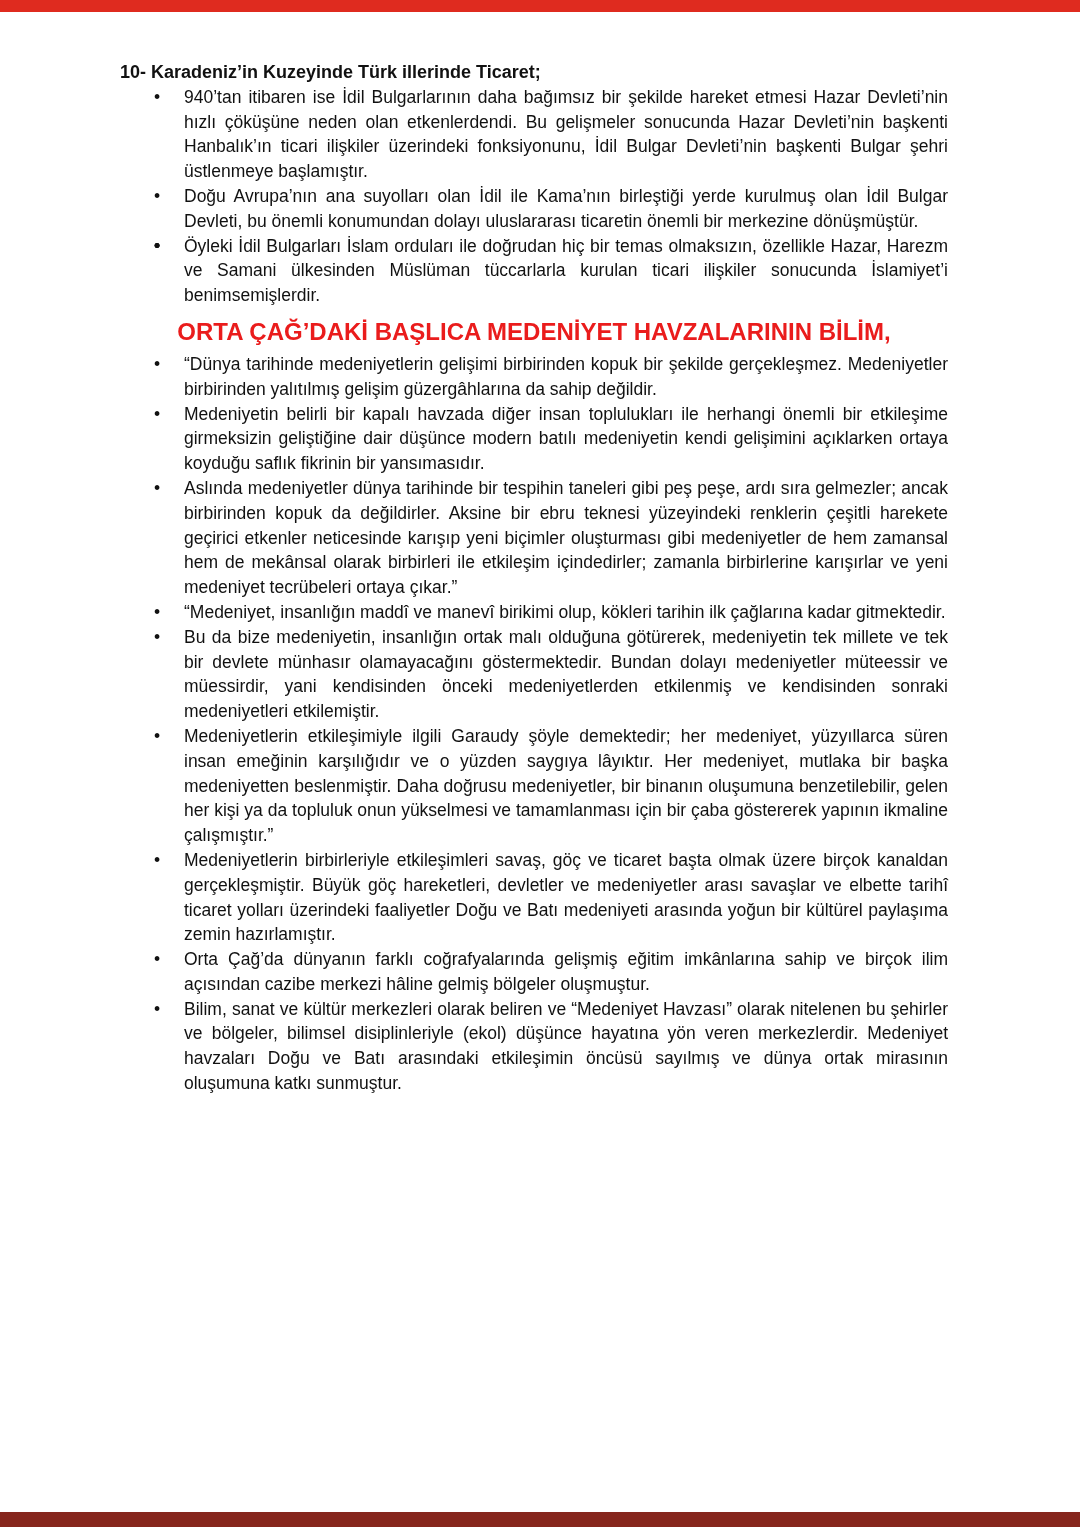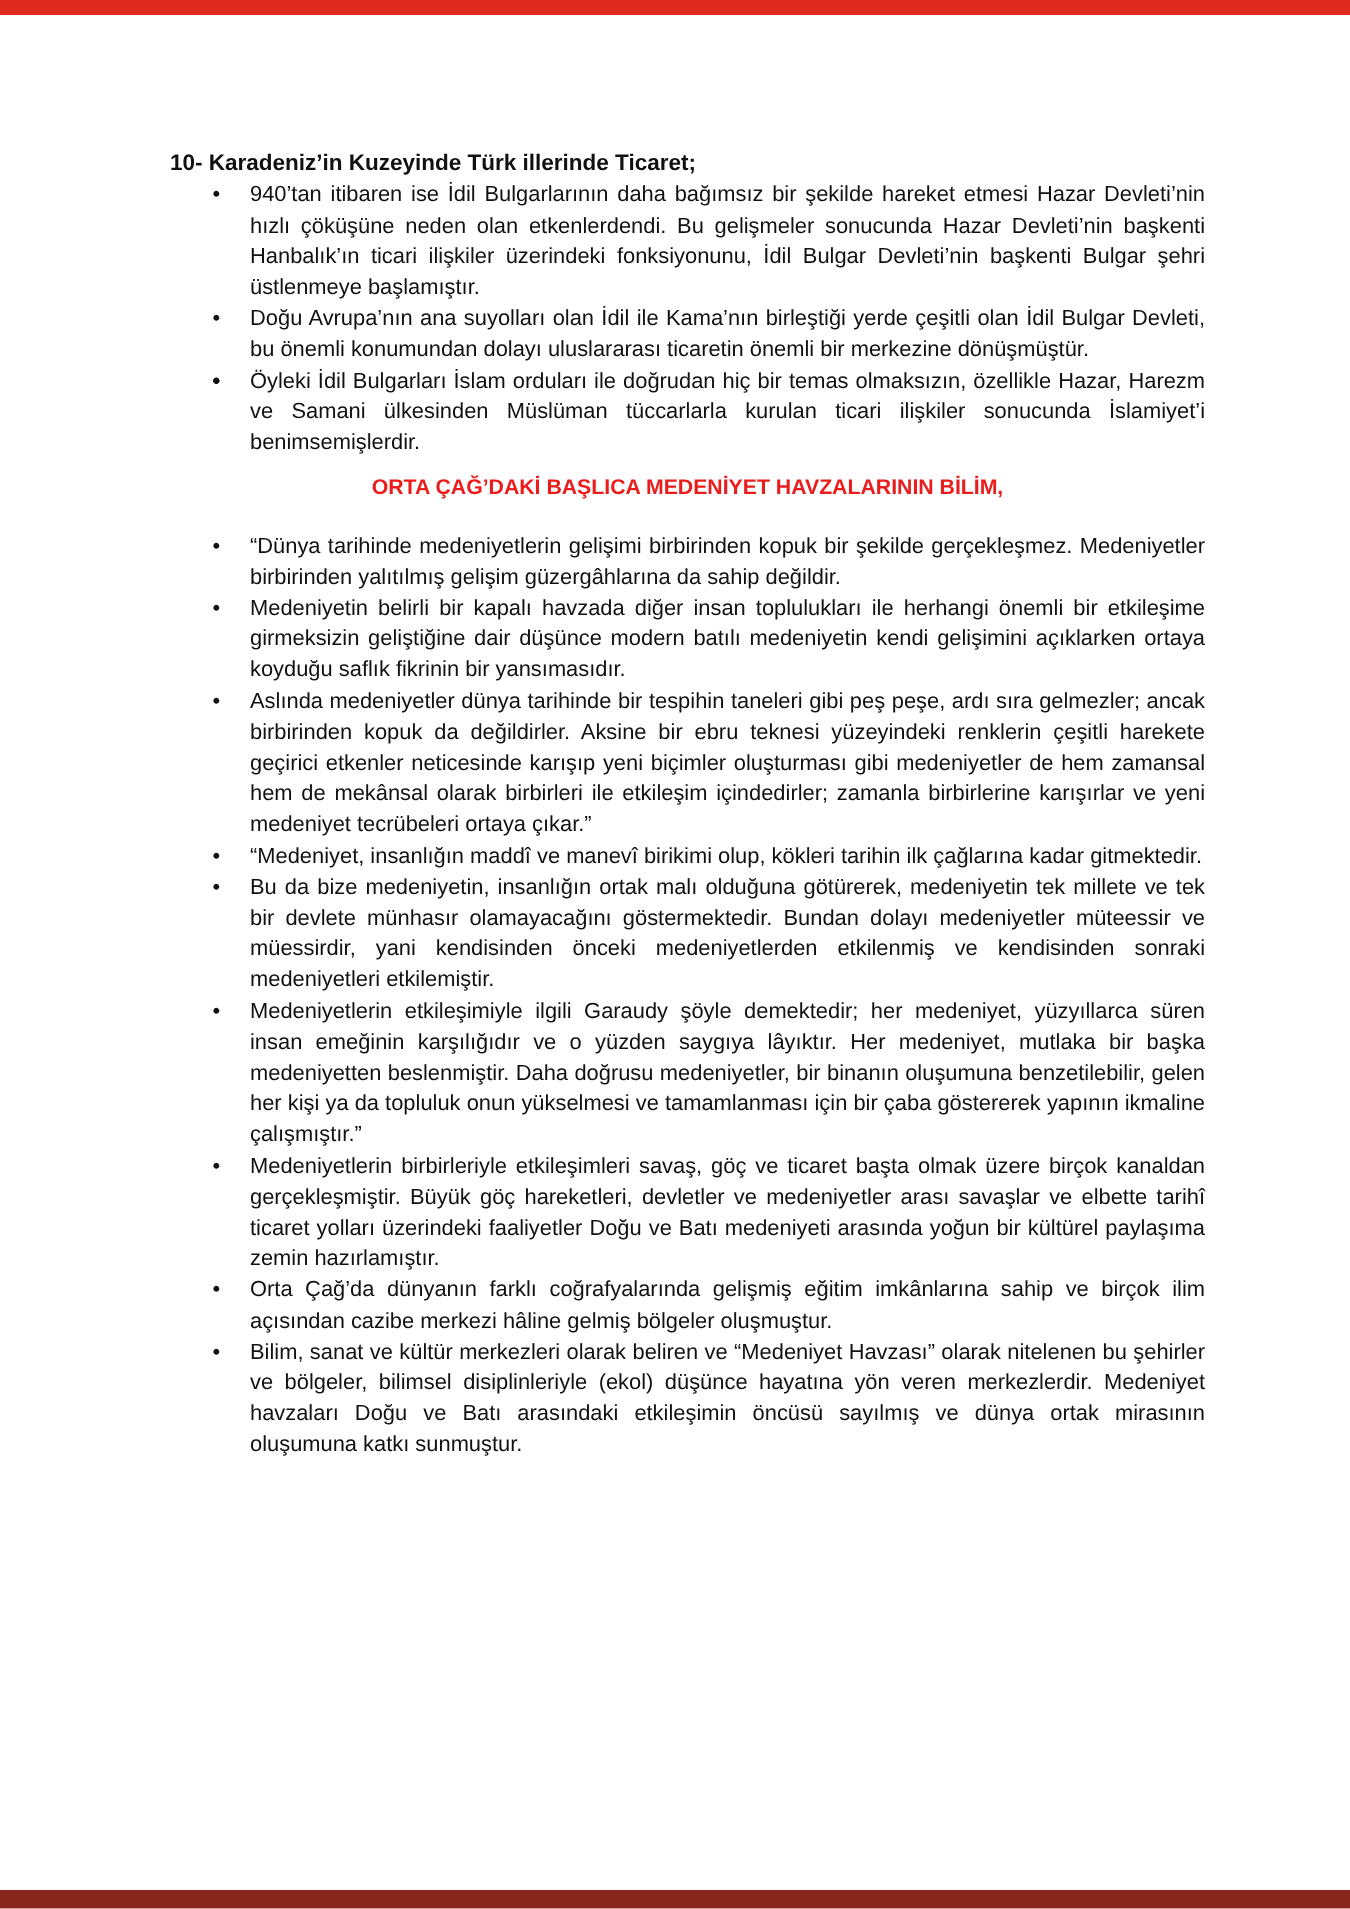--- a/index.html
+++ b/index.html
@@ -9,24 +9,24 @@
     background:#ffffff;
     overflow:hidden;
     font-family:"Liberation Sans","DejaVu Sans",sans-serif;
     color:#111111;
   }
   .band{position:absolute;left:0;width:1080px;}
   .band-top{top:0;height:12px;}
   .band-bottom{bottom:0;height:15px;}
   .content{
     position:absolute;
-    left:136px;
+    left:120px;
     width:828px;
     top:0;
-    padding-top:118px;
+    padding-top:60px;
     font-size:17.5px;
     line-height:24.8px;
   }
   .sec1-heading{
     margin:0;
     font-size:18px;
     font-weight:bold;
     line-height:24.8px;
     color:#111111;
   }
@@ -40,42 +40,42 @@
     padding-left:64px;
     text-align:justify;
   }
   ul.bullets li .dot{
     position:absolute;
     left:34px;
     top:0;
     font-size:17.5px;
   }
   .sec2-heading{
-    margin:9px 0 19px 0;
+    margin:9px 0 5px 0;
     text-align:center;
-    font-size:17px;
+    font-size:24px;
     font-weight:bold;
     line-height:30px;
   }
   .sec2-heading .hl{display:block;}
 </style>
 </head>
 <body>
 
 <div class="page">
 
   <div class="band band-top" style="background-color: rgb(223, 43, 31);"></div>
 
   <div class="content">
 
     <h1 class="sec1-heading">10- Karadeniz’in Kuzeyinde Türk illerinde Ticaret;</h1>
 
     <ul class="bullets">
       <li><span class="dot">•</span><span>940’tan itibaren ise İdil Bulgarlarının daha bağımsız bir şekilde hareket etmesi Hazar Devleti’nin hızlı çöküşüne neden olan etkenlerdendi. Bu gelişmeler sonucunda Hazar Devleti’nin başkenti Hanbalık’ın ticari ilişkiler üzerindeki fonksiyonunu, İdil Bulgar Devleti’nin başkenti Bulgar şehri üstlenmeye başlamıştır.</span></li>
-      <li><span class="dot">•</span><span>Doğu Avrupa’nın ana suyolları olan İdil ile Kama’nın birleştiği yerde çeşitli olan İdil Bulgar Devleti, bu önemli konumundan dolayı uluslararası ticaretin önemli bir merkezine dönüşmüştür.</span></li>
+      <li><span class="dot">•</span><span>Doğu Avrupa’nın ana suyolları olan İdil ile Kama’nın birleştiği yerde kurulmuş olan İdil Bulgar Devleti, bu önemli konumundan dolayı uluslararası ticaretin önemli bir merkezine dönüşmüştür.</span></li>
       <li><span class="dot">•</span></li>
       <li><span class="dot">•</span></li>
       <li><span class="dot">•</span></li>
       <li><span class="dot">•</span><span>Öyleki İdil Bulgarları İslam orduları ile doğrudan hiç bir temas olmaksızın, özellikle Hazar, Harezm ve Samani ülkesinden Müslüman tüccarlarla kurulan ticari ilişkiler sonucunda İslamiyet’i benimsemişlerdir.</span></li>
     </ul>
 
     <h2 class="sec2-heading" style="color: rgb(234, 28, 28);">
       <span class="hl">ORTA ÇAĞ’DAKİ BAŞLICA MEDENİYET HAVZALARININ BİLİM,</span>
     </h2>
 

